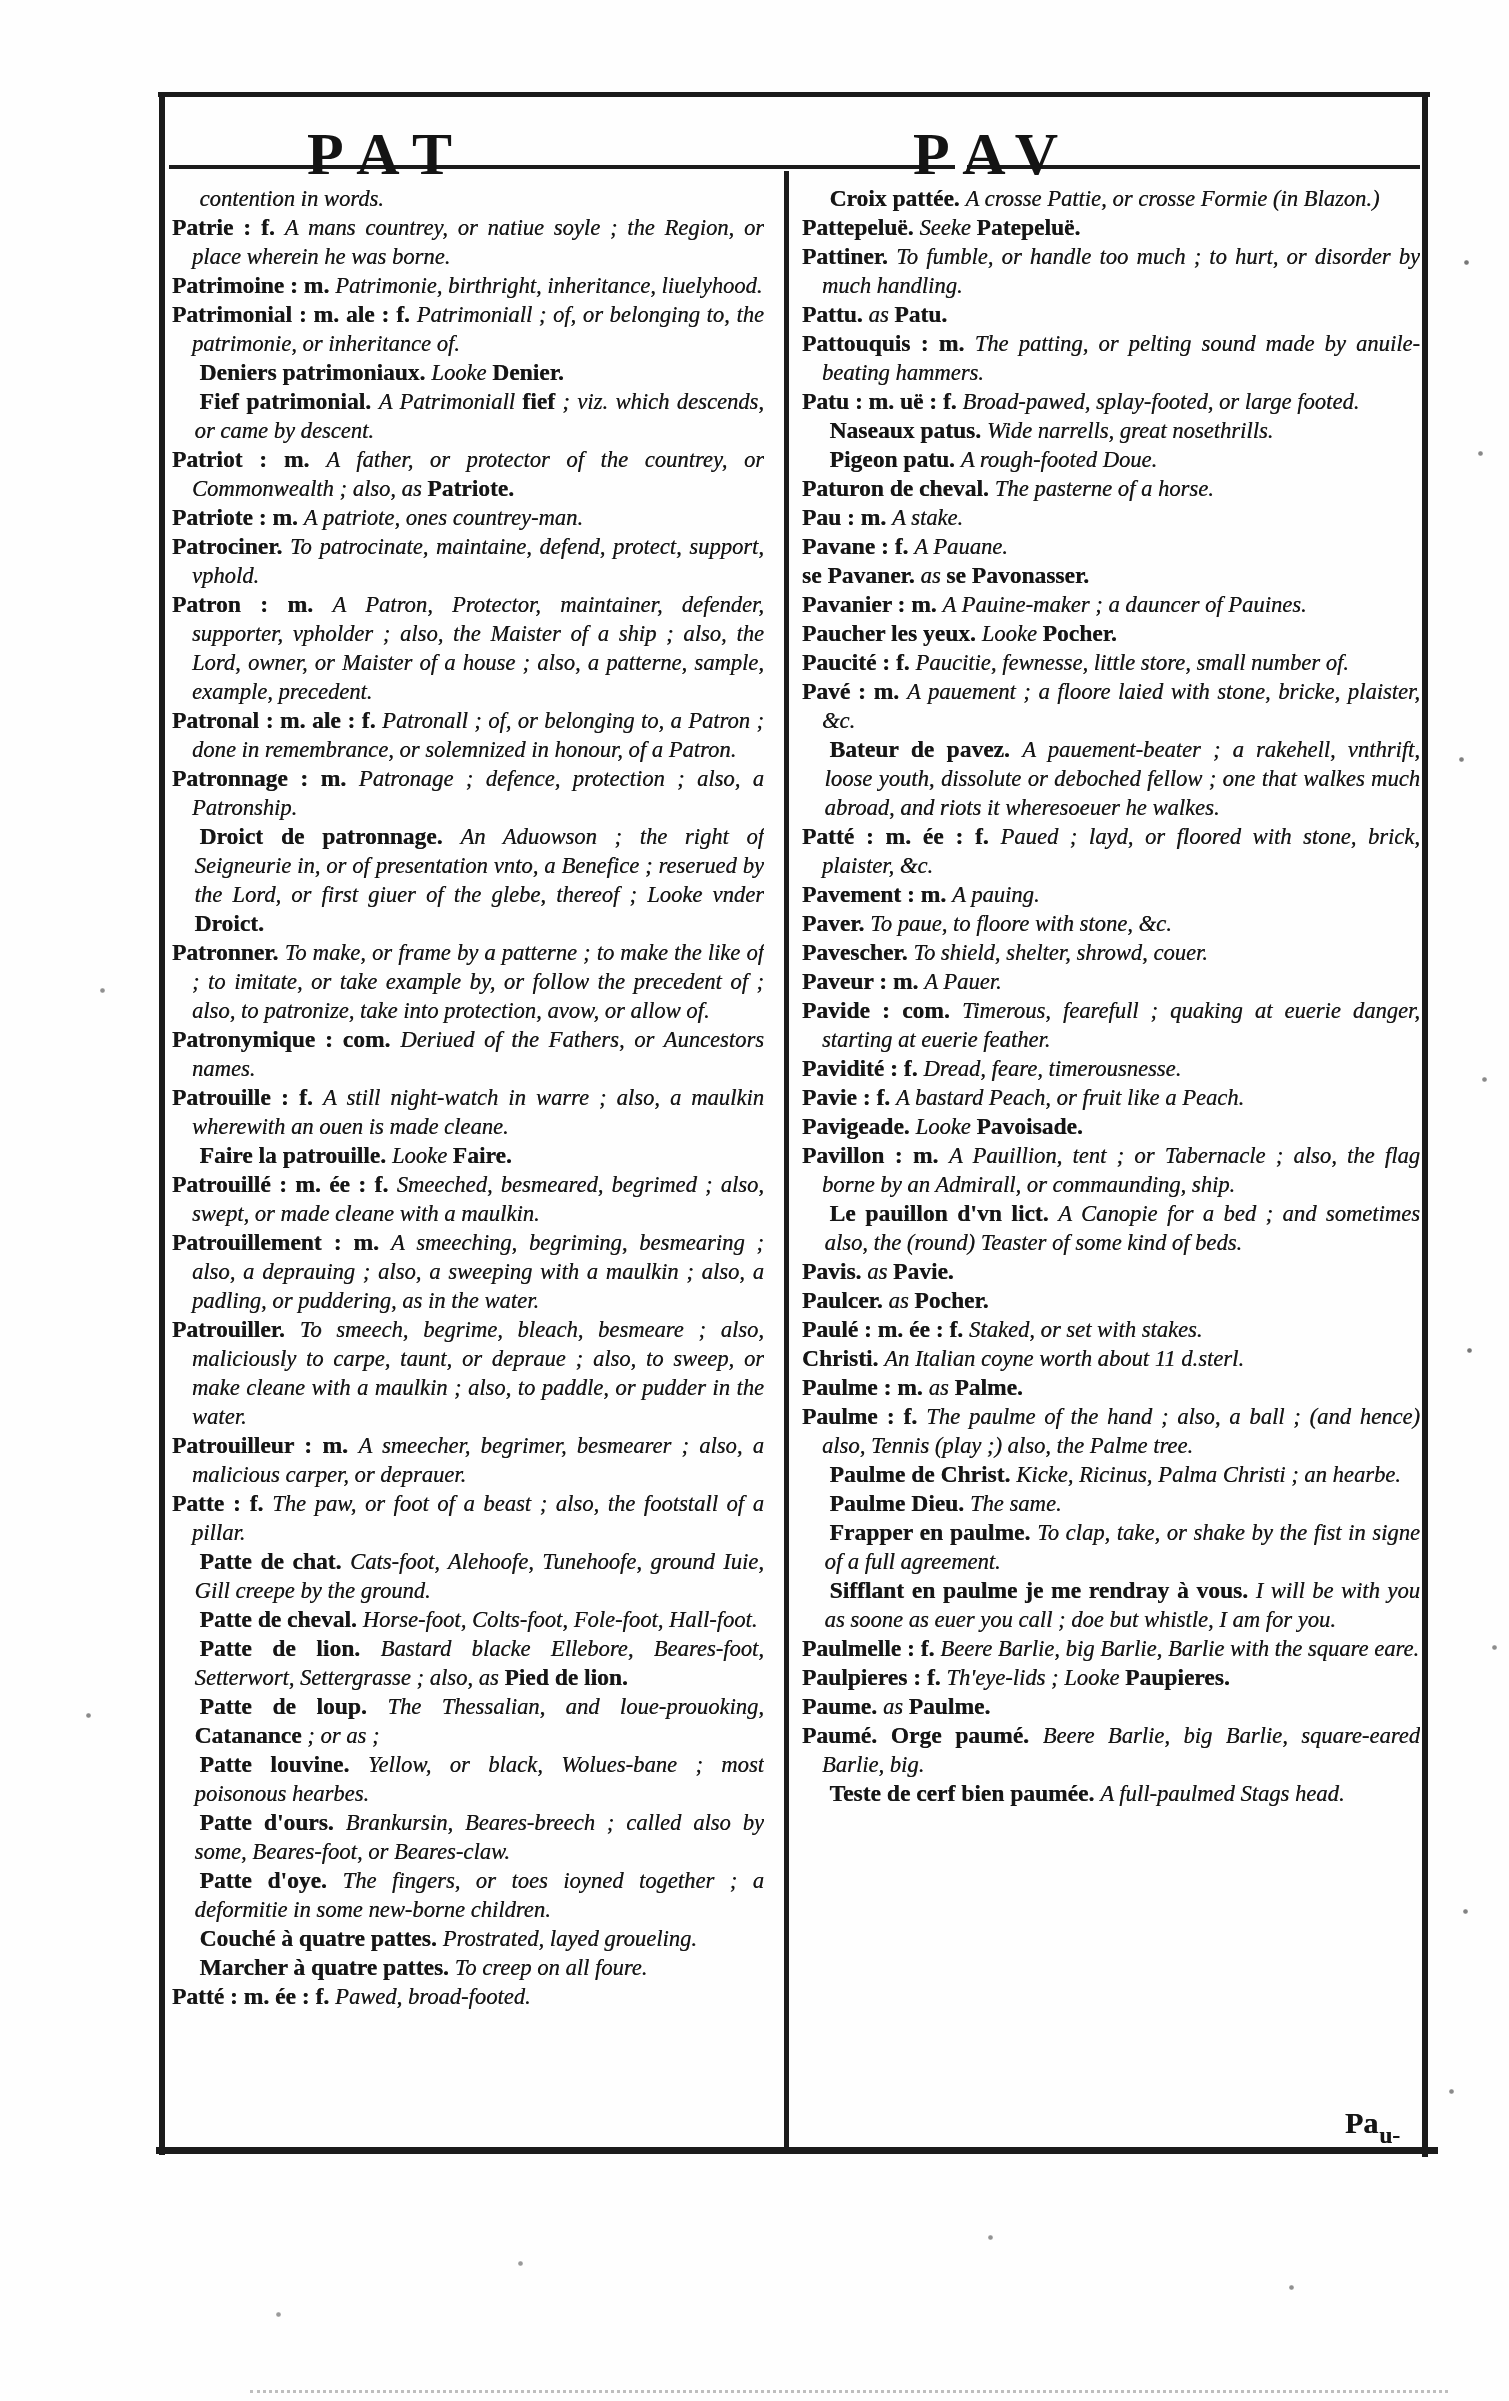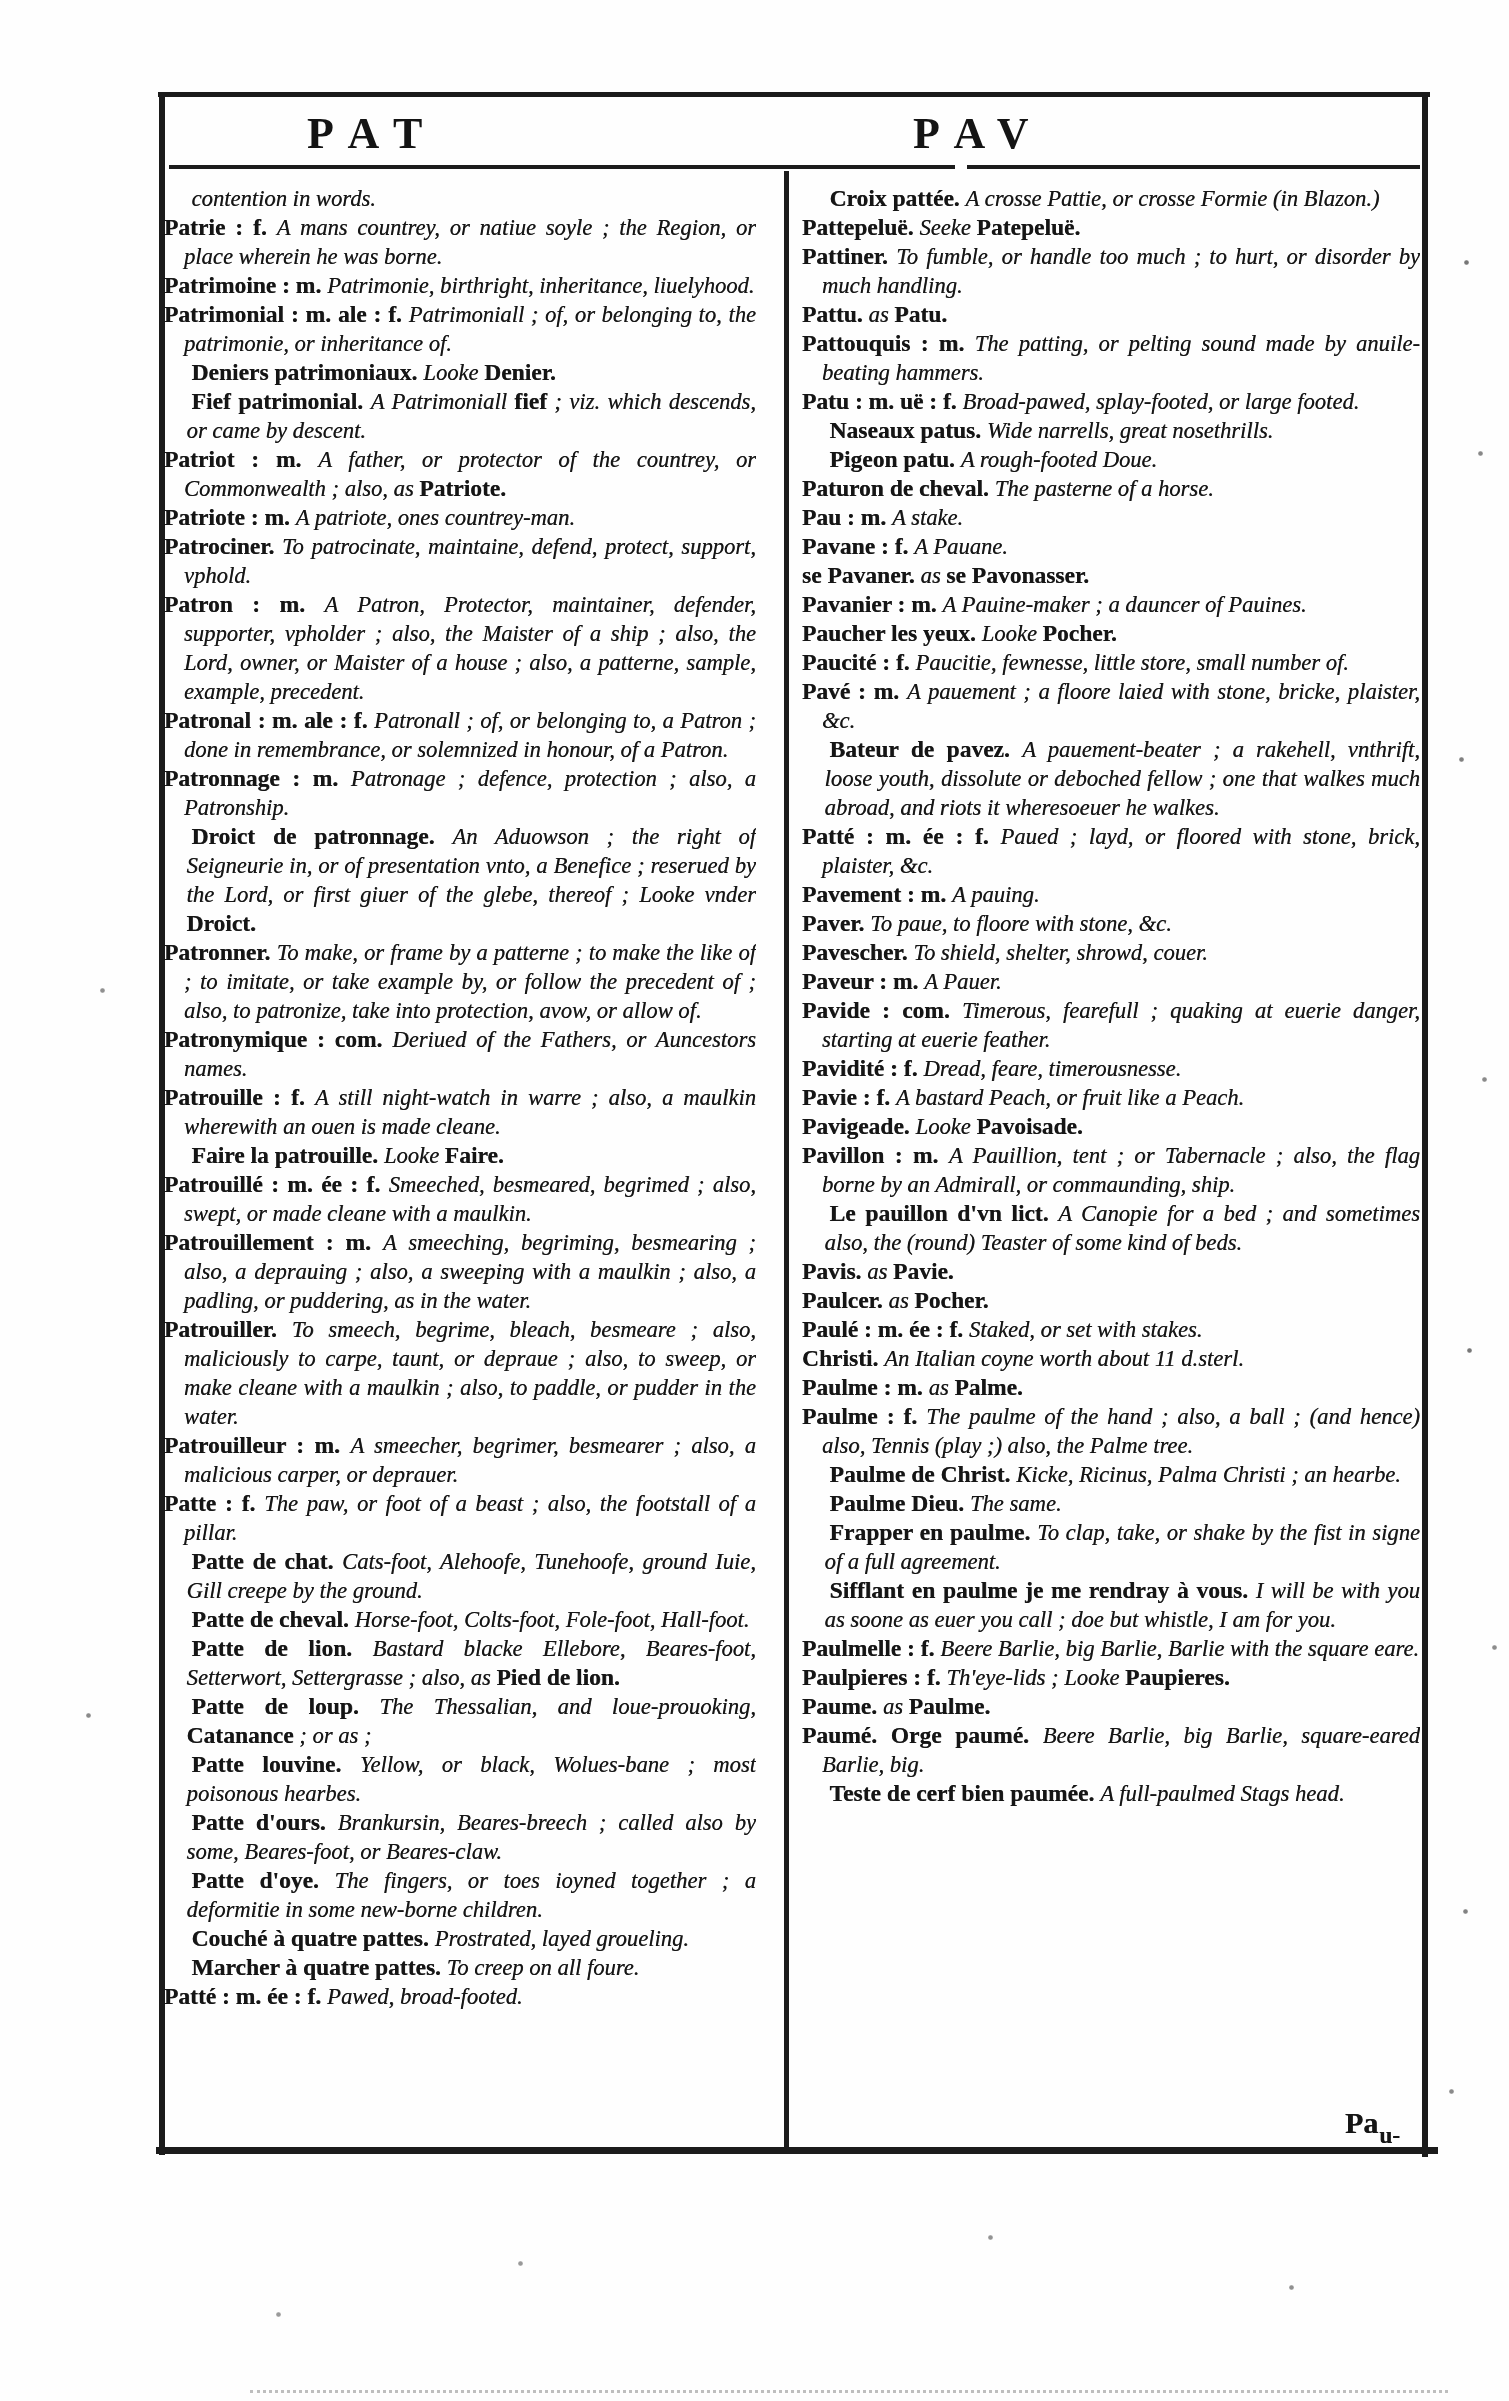--- a/index.html
+++ b/index.html
@@ -8,27 +8,27 @@
   
   .rule{position:absolute;background:#1b1b1b;}
   .rule-top{left:158px;top:92px;width:1272px;height:5px;}
   .rule-left{left:159px;top:92px;width:5.9px;height:2063px;}
   .rule-right{left:1422px;top:97px;width:5.9px;height:2060px;}
   .rule-bottom{left:156px;top:2147px;width:1282px;height:6.7px;}
   .rule-header-left{left:169px;top:165px;width:786px;height:4.2px;}
   .rule-header-right{left:967px;top:165px;width:453px;height:4.2px;}
   .rule-divider{left:784px;top:171px;width:5px;height:1979px;}
   
-  .running-head{position:absolute;top:108px;font-size:44px;font-weight:700;
+  .running-head{position:absolute;top:120px;font-size:60px;font-weight:700;
                 letter-spacing:17px;color:#141414;}
   .head-left{left:307px;}
   .head-right{left:913px;font-family:Liberation Serif, serif;}
   
   .col{position:absolute;top:184px;height:1961px;overflow:hidden;text-align:justify;}
-  .col-left{left:164px;width:592px;}
+  .col-left{left:172px;width:592px;}
   .col-right{left:802px;width:618px;}
   .entry{margin:0;font-size:22.6px;line-height:29px;
          padding-left:20px;text-indent:-20px;
          text-shadow:0.3px 0 0 rgba(20,20,20,.75);}
   .entry.sub{margin-left:22.6px;padding-left:0;text-indent:5px;}
   .r{font-weight:700;font-size:23.5px;}
   .i{font-style:italic;}
   
   .catchword{position:absolute;left:1345px;top:2106px;font-weight:700;font-size:30px;
              text-shadow:0.3px 0 0 rgba(20,20,20,.75);}

